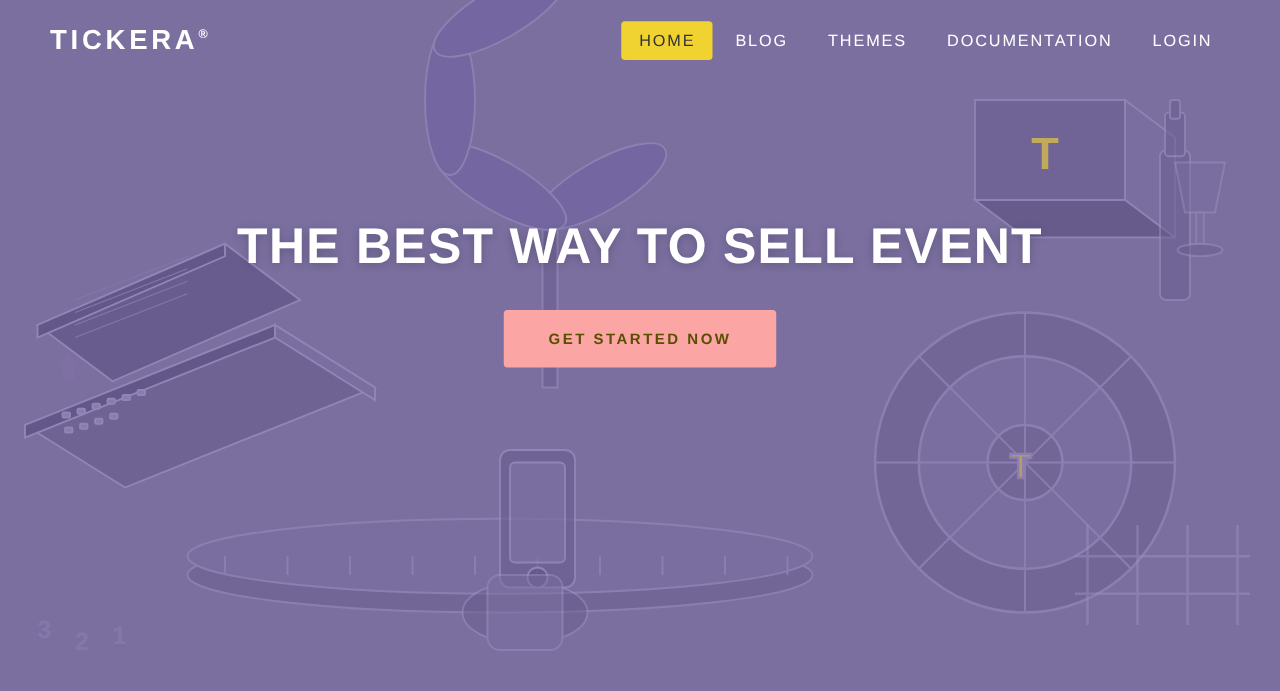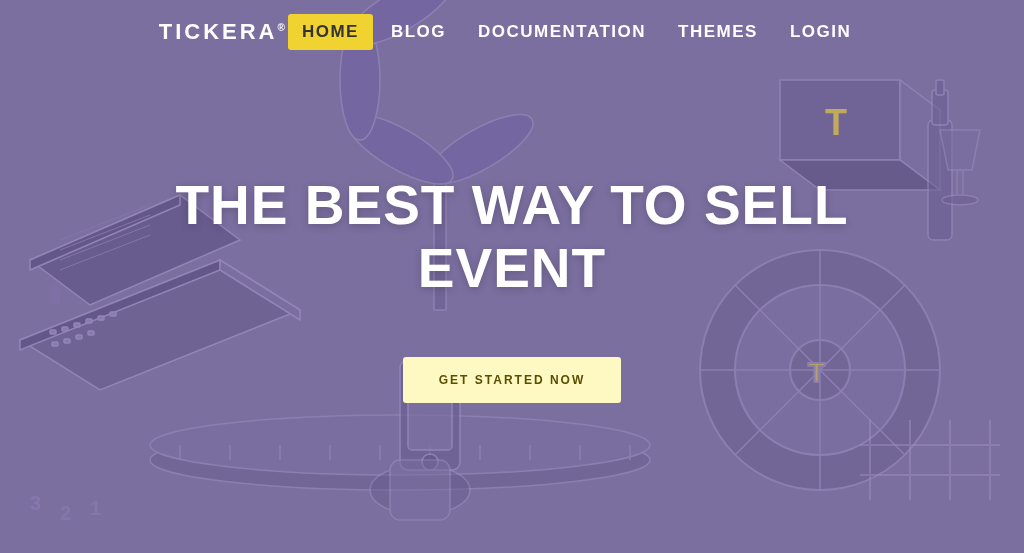--- a/index.html
+++ b/index.html
@@ -18,21 +18,21 @@
       background-color: #7b6fa0;
       overflow: hidden;
     }
 
     
     .navbar {
       position: relative;
       z-index: 10;
       display: flex;
       align-items: center;
-      justify-content: center;
+      justify-content: space-between;
       padding: 0 40px;
       height: 64px;
     }
 
     .logo {
       color: #ffffff;
       font-size: 22px;
       font-weight: 700;
       letter-spacing: 3px;
       text-transform: uppercase;
@@ -46,22 +46,22 @@
     .nav-links {
       display: flex;
       align-items: center;
       gap: 4px;
       list-style: none;
     }
 
     .nav-links li a {
       color: #ffffff;
       text-decoration: none;
-      font-size: 17px;
-      font-weight: 700;
+      font-size: 13px;
+      font-weight: 400;
       letter-spacing: 1.5px;
       text-transform: uppercase;
       padding: 8px 14px;
       display: block;
     }
 
     .nav-links li.active a {
       background-color: #f0d230;
       color: #333;
       border-radius: 3px;
@@ -71,34 +71,34 @@
     
     .hero-content {
       position: relative;
       z-index: 10;
       text-align: center;
       margin-top: 110px;
     }
 
     .hero-title {
       color: #ffffff;
-      font-size: 55px;
+      font-size: 40px;
       font-weight: 900;
       text-transform: uppercase;
       line-height: 1.15;
       letter-spacing: 1px;
       text-shadow: 0 2px 8px rgba(0,0,0,0.2);
       max-width: 800px;
-      margin: 16px auto;
+      margin: 0 auto;
     }
 
     .cta-button {
       display: inline-block;
-      margin-top: 40px;
-      background-color: #fef9c3;
+      margin-top: 28px;
+      background-color: #fca5a5;
       color: #5a4e00;
       font-size: 12px;
       font-weight: 700;
       letter-spacing: 2px;
       text-transform: uppercase;
       padding: 16px 36px;
       border: none;
       cursor: pointer;
       border-radius: 3px;
       text-decoration: none;
@@ -241,24 +241,24 @@
       <span>TICKERA</span><sup>®</sup>
     </div>
     <ul class="nav-links">
       <li class="active">
         <a href="#">HOME</a>
       </li>
       <li>
         <a href="#">BLOG</a>
       </li>
       <li>
+        <a href="#">THEMES</a>
+      </li>
+      <li>
         <a href="#">DOCUMENTATION</a>
-      </li>
-      <li>
-        <a href="#">THEMES</a>
       </li>
       <li>
         <a href="#">LOGIN</a>
       </li>
     </ul>
   </nav>
 
   <div class="hero-content">
     <h1 class="hero-title">
       <span>THE BEST WAY TO SELL EVENT</span><br>

